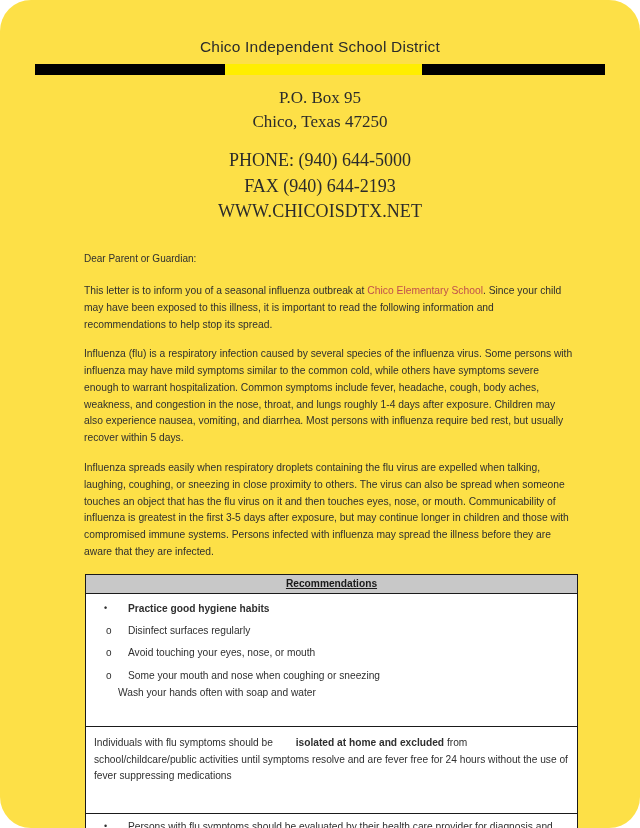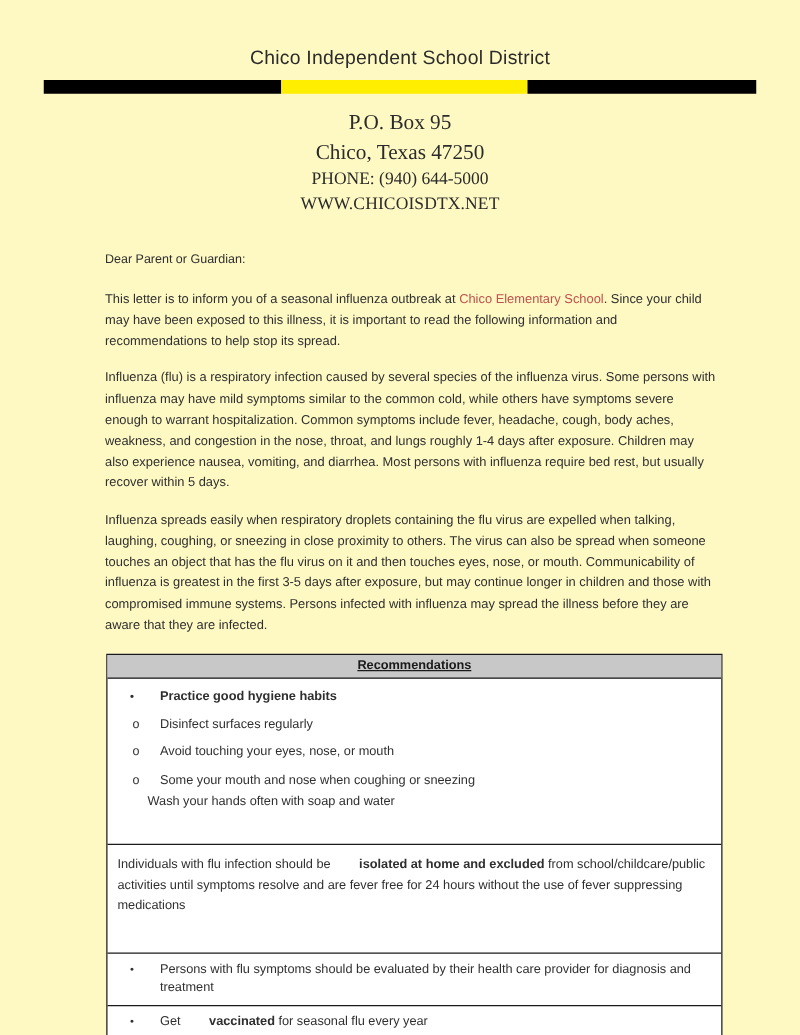--- a/index.html
+++ b/index.html
@@ -13,21 +13,22 @@
     font-family: "Liberation Sans", sans-serif;
     color: #231f20;
     position: relative;
     overflow: hidden;
   }
 
   .page {
     position: relative;
     width: 640px;
     height: 828px;
-    background: #fef9c3;
+    background: #fde047;
+    border-radius: 31px;
   }
 
   
   .letterhead {
     padding-top: 38px;
     text-align: center;
   }
   .district-name {
     font-family: "Liberation Sans", sans-serif;
     font-size: 15.5px;
@@ -49,22 +50,23 @@
 
   .address-block {
     margin-top: 11px;
     font-family: "Liberation Serif", serif;
     font-size: 17px;
     line-height: 1.42;
     color: #2b2b2b;
     text-align: center;
   }
   .contact-block {
+    margin-top: 14px;
     font-family: "Liberation Serif", serif;
-    font-size: 14px;
+    font-size: 18px;
     line-height: 1.42;
     color: #2b2b2b;
     text-align: center;
   }
   .contact-block .web { letter-spacing: 0.1px; }
 
   
   .body-wrap {
     margin: 0 auto;
     padding-left: 84px;
@@ -173,20 +175,21 @@
       <div class="rule-seg-right"></div>
     </div>
 
     <div class="address-block">
       <div>P.O. Box 95</div>
       <div>Chico, Texas 47250</div>
     </div>
 
     <div class="contact-block">
       <div>PHONE: (940) 644-5000</div>
+      <div>FAX (940) 644-2193</div>
       <div class="web">WWW.CHICOISDTX.NET</div>
     </div>
   </div>
 
   <div class="body-wrap">
 
     <p class="salutation">Dear Parent or Guardian:</p>
 
     <p class="para">
       <span>This letter is to inform you of a seasonal influenza outbreak at </span><span class="school-highlight">Chico Elementary School</span><span>. Since your child may have been exposed to this illness, it is important to read the following information and recommendations to help stop its spread.</span>
@@ -221,21 +224,21 @@
               <span class="marker">o</span>
               <span>Some your mouth and nose when coughing or sneezing</span>
             </li>
           </ul>
           <div class="plain-line">Wash your hands often with soap and water</div>
         </div>
       </div>
 
       <div class="row">
         <div class="rec-cell mid">
-          <span>Individuals with flu infection should be </span><b>isolated at home and excluded</b><span> from school/childcare/public activities until symptoms resolve and are fever free for 24 hours without the use of fever suppressing medications</span>
+          <span>Individuals with flu symptoms should be </span><b>isolated at home and excluded</b><span> from school/childcare/public activities until symptoms resolve and are fever free for 24 hours without the use of fever suppressing medications</span>
         </div>
       </div>
 
       <div class="row">
         <div class="rec-cell short">
           <ul class="bullet-rows">
             <li>
               <span class="marker">•</span>
               <span>Persons with flu symptoms should be evaluated by their health care provider for diagnosis and treatment</span>
             </li>

